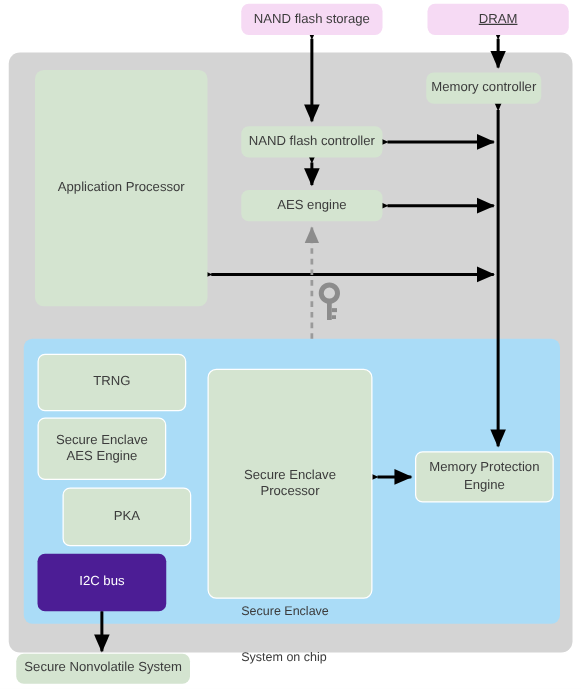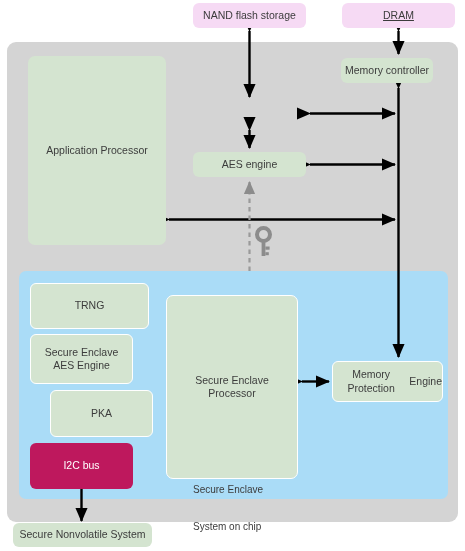--- a/index.html
+++ b/index.html
@@ -46,21 +46,21 @@
     color:#3c3c3c;
     font-size:10.5px;
   }
   .pink{
     background:#f6daf4;
     border:none;
     color:#3c3c3c;
     font-size:10.5px;
   }
   .black{
-    background:#be185d;
+    background:#4c1d95;
     border:none;
     color:#ffffff;
     font-size:10.5px;
   }
   .caption{
     position:absolute;
     font-size:10px;
     color:#3c3c3c;
     white-space:nowrap;
   }
@@ -127,20 +127,23 @@
   </div>
 
   <div class="box green-plain" style="left:13px;top:523px;width:139px;height:24px;">
     <span>Secure Nonvolatile System</span>
   </div>
 
   <div class="box green-plain" style="left:28px;top:56px;width:138px;height:189px;border-radius:7px;">
     <span>Application Processor</span>
   </div>
 
+  <div class="box green-plain" style="left:193px;top:101px;width:113px;height:25px;">
+    <span>NAND flash controller</span>
+  </div>
 
   <div class="box green-plain" style="left:193px;top:152px;width:113px;height:25px;">
     <span>AES engine</span>
   </div>
 
   <div class="box green-plain" style="left:341px;top:58px;width:92px;height:25px;">
     <span>Memory controller</span>
   </div>
 
   <div class="box green" style="left:30px;top:283px;width:119px;height:46px;">
@@ -158,21 +161,21 @@
 
   <div class="box black" style="left:30px;top:443px;width:103px;height:46px;">
     <span>I2C bus</span>
   </div>
 
   <div class="box green" style="left:166px;top:295px;width:132px;height:184px;border-radius:7px;flex-direction:column;">
     <span>Secure Enclave</span>
     <span>Processor</span>
   </div>
 
-  <div class="box green" style="left:332px;top:361px;width:111px;height:41px;flex-direction:row;">
+  <div class="box green" style="left:332px;top:361px;width:111px;height:41px;flex-direction:column;">
     <span>Memory Protection</span>
     <span>Engine</span>
   </div>
 
   <span class="caption" style="left:193px;top:484px;">Secure Enclave</span>
   <span class="caption" style="left:193px;top:505px;margin-top:16px;">System on chip</span>
 
 </div>
 
 </body></html>

